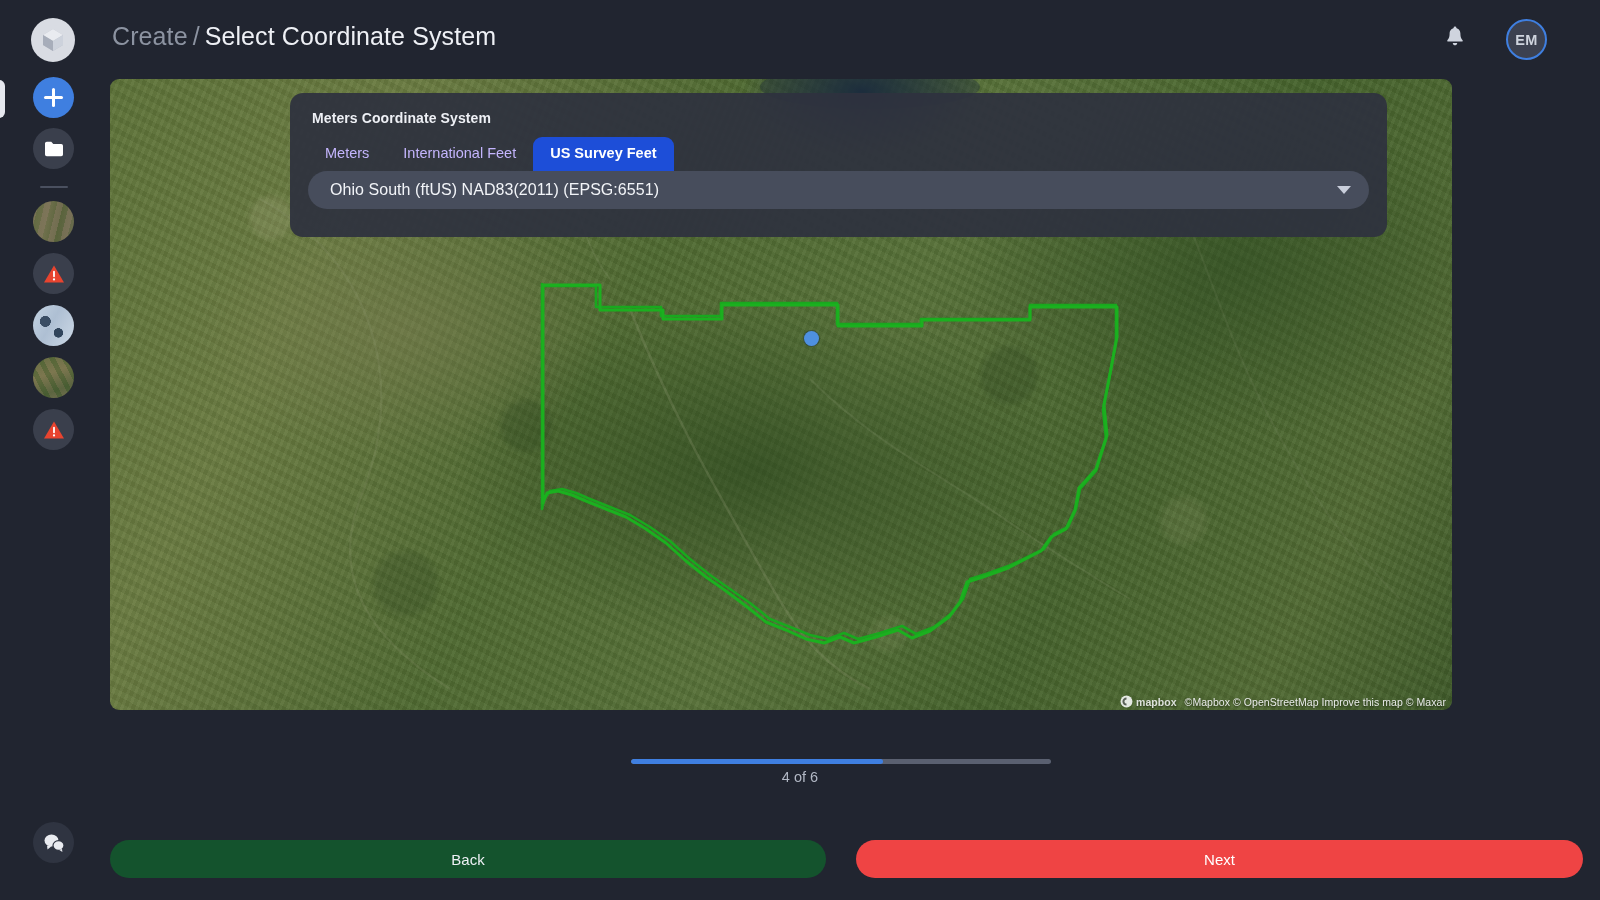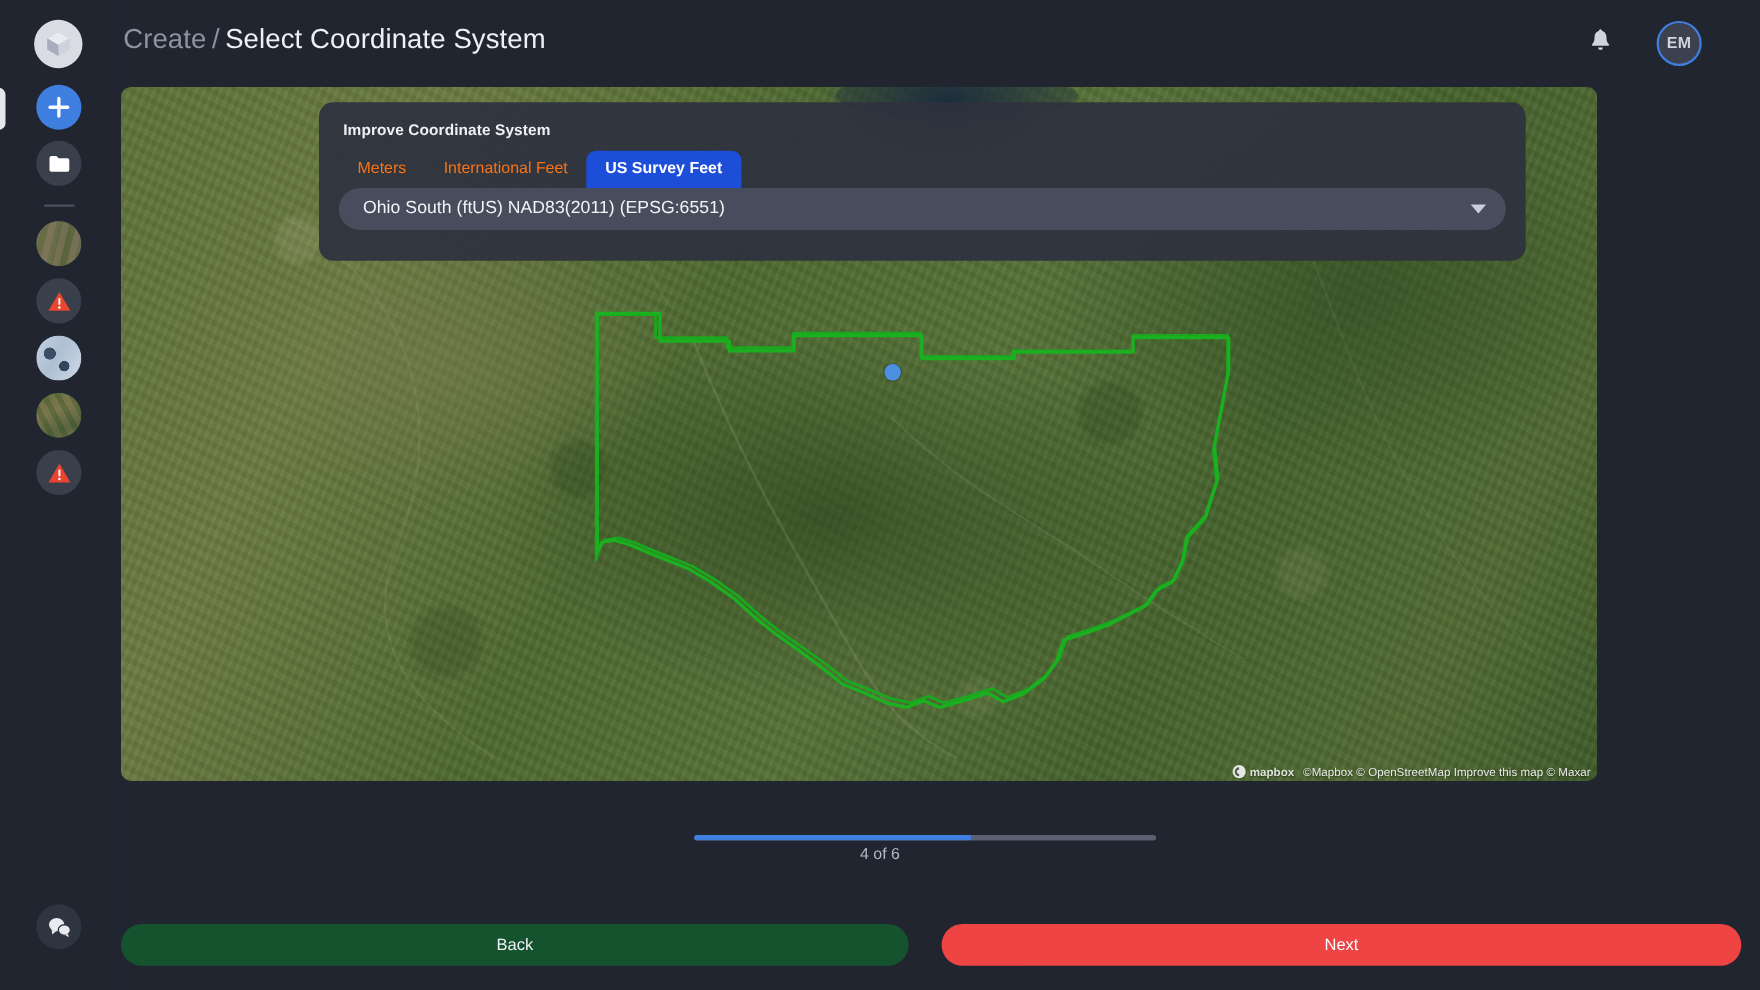--- a/index.html
+++ b/index.html
@@ -121,21 +121,21 @@
     position: absolute; left: 290px; top: 93px; width: 1097px; height: 144px;
     background: rgba(46,50,62,.93); border-radius: 13px; z-index: 20;
     padding: 0;
   }
   .panel-title {
     position: absolute; left: 22px; top: 17px;
     font-size: 14px; font-weight: 700; color: #eef0f5; letter-spacing: .1px;
   }
   .tabs { position: absolute; left: 18px; top: 44px; display: flex; align-items: flex-end; }
   .tab {
-    font-size: 14.5px; color: #f97316; padding: 8px 17px 10px 17px;
+    font-size: 14.5px; color: #c4b5fd; padding: 8px 17px 10px 17px;
     border-radius: 9px 9px 0 0; cursor: pointer; white-space: nowrap; background: transparent;
   }
   .tab.active { background: #1d4ed8; color: #ffffff; font-weight: 700; }
   .dd {
     position: absolute; left: 18px; top: 78px; width: 1061px; height: 38px;
     background: #474d5c; border-radius: 19px; cursor: pointer;
     display: flex; align-items: center; justify-content: space-between;
     padding: 0 18px 0 22px;
   }
   .dd-val { font-size: 16px; color: #f2f4f8; letter-spacing: .05px; }
@@ -267,21 +267,21 @@
           <circle cx="7" cy="7" r="6.4" fill="#f2f4f2"></circle>
           <path d="M7 2.6c-2.4 0-4.4 2-4.4 4.4 0 2.4 2 4.4 4.4 4.4V9.2c-1.2 0-2.2-1-2.2-2.2S5.8 4.8 7 4.8Z" fill="#5a5f5a"></path>
         </svg>
         <span>mapbox</span>
       </span>
       <span>©Mapbox © OpenStreetMap Improve this map © Maxar</span>
     </div>
   </div>
 
   <div id="panel">
-    <div class="panel-title">Improve Coordinate System</div>
+    <div class="panel-title">Meters Coordinate System</div>
     <div class="tabs">
       <div class="tab">Meters</div>
       <div class="tab">International Feet</div>
       <div class="tab active">US Survey Feet</div>
     </div>
     <div class="dd">
       <span class="dd-val">Ohio South (ftUS) NAD83(2011) (EPSG:6551)</span>
       <span class="dd-caret"></span>
     </div>
   </div>

